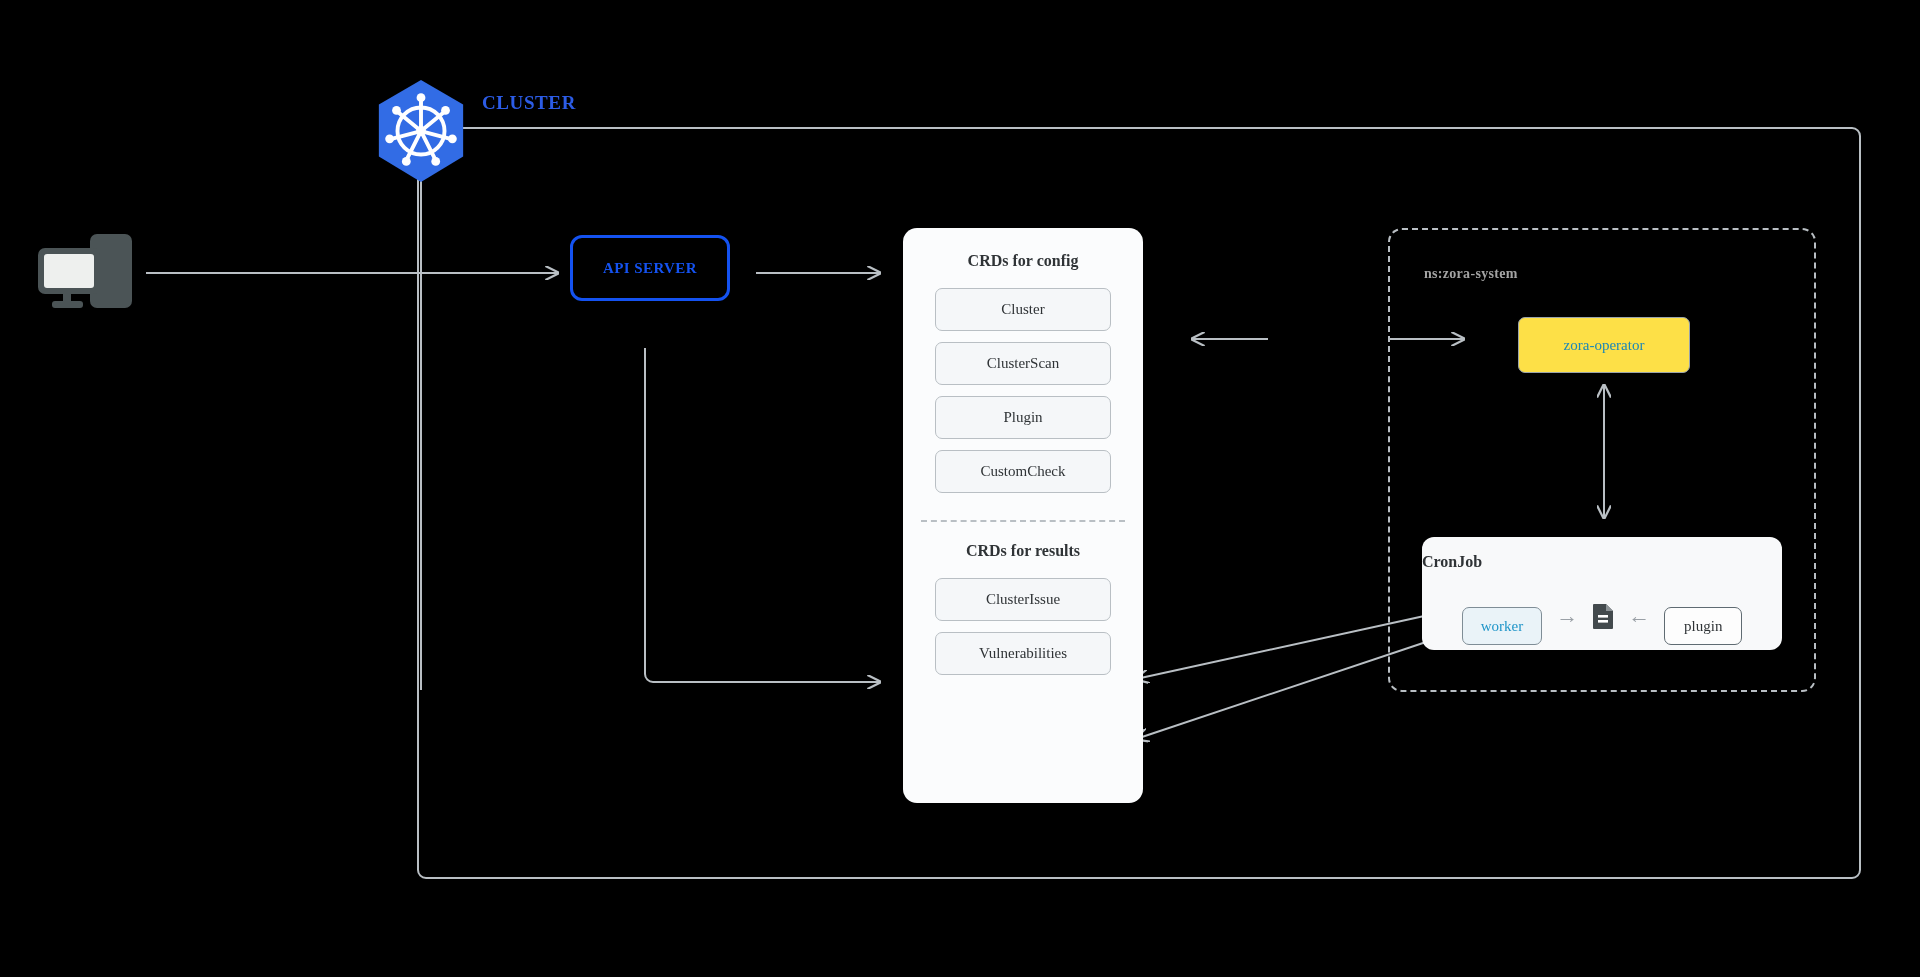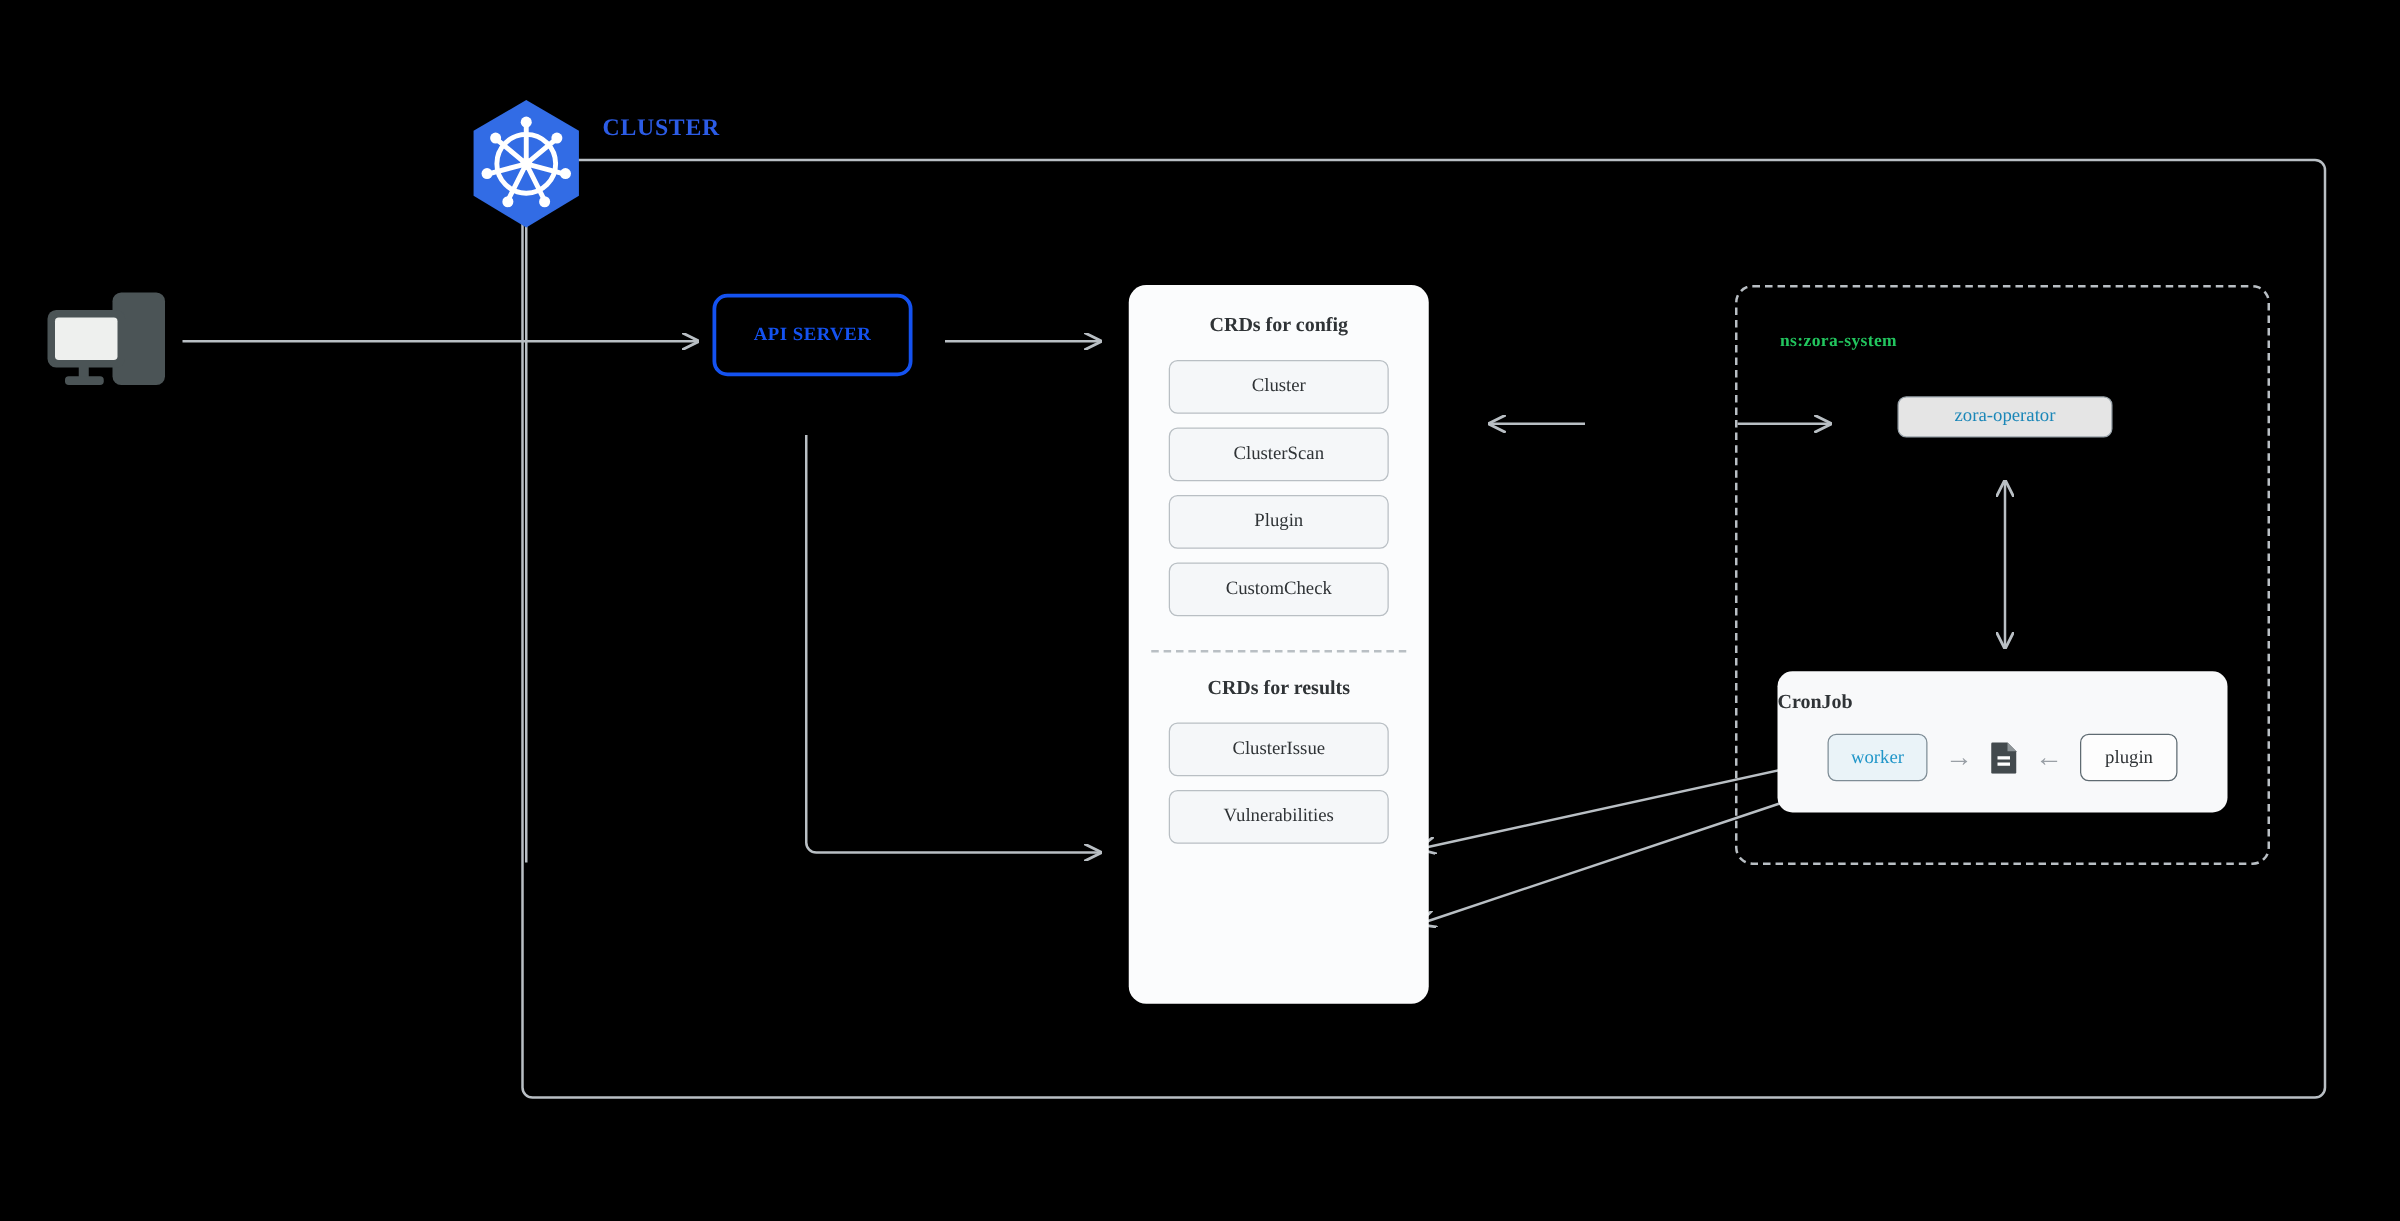--- a/index.html
+++ b/index.html
@@ -59,48 +59,48 @@
     border-top: 2px dashed #b9bfc4;
   }
 
   
   #ns-box {
     left: 1388px; top: 228px; width: 428px; height: 464px;
     border: 2px dashed #b9bfc4; border-radius: 14px;
   }
   #ns-label {
     left: 1424px; top: 266px;
-    font-size: 14px; font-weight: bold; color: #22c55e; letter-spacing: .3px;
+    font-size: 14px; font-weight: bold; color: #a3a3a3; letter-spacing: .3px;
   }
 
   
   #zora-operator {
-    left: 1518px; top: 317px; width: 172px; height: 33px;
-    background: #e5e5e5; border: 1px solid #9aa4ab; border-radius: 7px;
+    left: 1518px; top: 317px; width: 172px; height: 56px;
+    background: #fde047; border: 1px solid #9aa4ab; border-radius: 7px;
     display: flex; align-items: center; justify-content: center;
   }
   #zora-operator .lbl { font-size: 15px; color: #1b87b8; }
 
   
   #cronjob {
     left: 1422px; top: 537px; width: 360px; height: 113px;
     background: #f8f9fa; border-radius: 12px;
   }
   #cronjob-title {
     width: 100%; text-align: left; margin-top: 16px;
     font-size: 16px; font-weight: bold; color: #2f3336;
   }
   #cronjob-row {
     display: flex; align-items: center; justify-content: center;
     gap: 14px; margin-top: 16px;
   }
   .cj-box {
     height: 38px; border-radius: 7px;
     display: flex; align-items: center; justify-content: center;
-    font-size: 15px; padding: 0 18px;
+    font-size: 15px; padding: 0 18px; margin-top: 20px;
   }
   .cj-worker { background: #eaf3f8; border: 1px solid #7f8d96; color: #2196c9; min-width: 78px; }
   .cj-plugin { background: #fdfdfd; border: 1px solid #5f6b72; color: #2f3336; min-width: 78px; }
   .cj-arrow { font-size: 22px; color: #9aa0a6; line-height: 1; }
   .cj-doc { width: 22px; height: 26px; }
 </style>
 </head>
 <body>
 
 <div id="stage">

